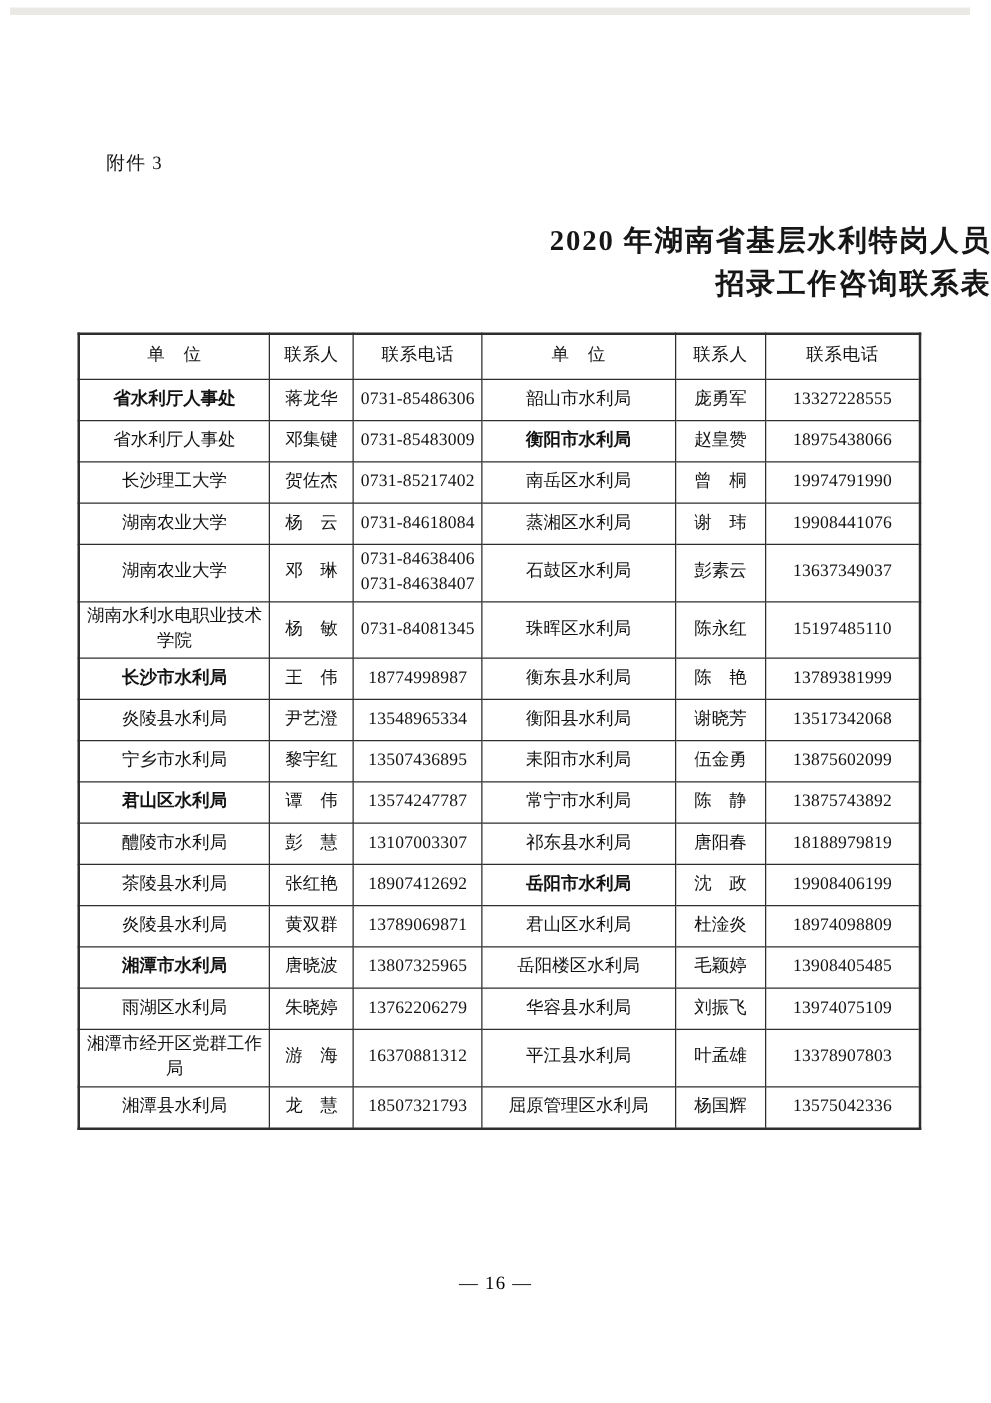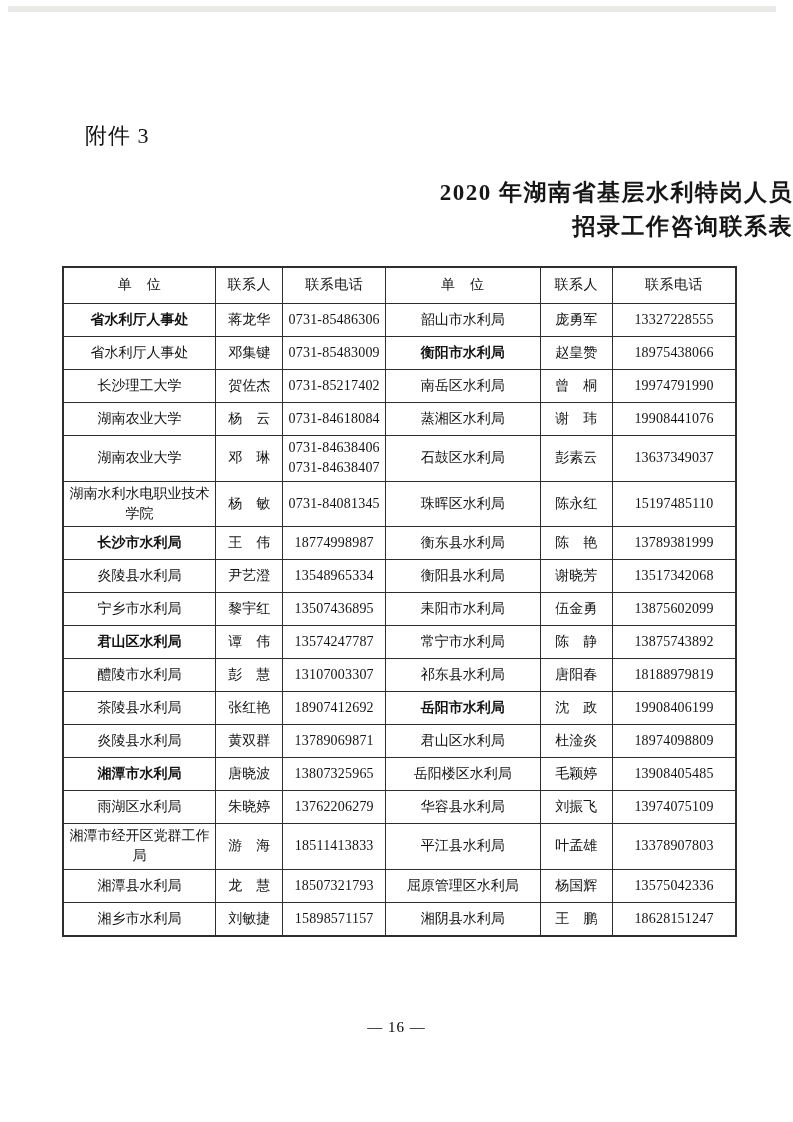--- a/index.html
+++ b/index.html
@@ -20,21 +20,21 @@
     top: 6px;
     left: 8px;
     width: 768px;
     height: 6px;
     background: #eae9e6;
   }
   .attachment {
     position: absolute;
     top: 121px;
     left: 85px;
-    font-size: 22px;
+    font-size: 15px;
     letter-spacing: 1px;
     color: #141414;
   }
   .doc-title {
     position: absolute;
     top: 176px;
     left: 0;
     width: 793px;
     margin: 0;
     text-align: right;
@@ -229,37 +229,29 @@
         <td class="c1 unit">雨湖区水利局</td>
         <td class="c2 contact-name">朱晓婷</td>
         <td class="c3 phone">13762206279</td>
         <td class="c4 unit">华容县水利局</td>
         <td class="c5 contact-name">刘振飞</td>
         <td class="c6 phone">13974075109</td>
       </tr>
       <tr>
         <td class="c1 unit">湘潭市经开区党群工作局</td>
         <td class="c2 contact-name">游　海</td>
-        <td class="c3 phone">18511413833</td>
+        <td class="c3 phone">16370881312</td>
         <td class="c4 unit">平江县水利局</td>
         <td class="c5 contact-name">叶孟雄</td>
         <td class="c6 phone">13378907803</td>
       </tr>
       <tr>
         <td class="c1 unit">湘潭县水利局</td>
         <td class="c2 contact-name">龙　慧</td>
         <td class="c3 phone">18507321793</td>
         <td class="c4 unit">屈原管理区水利局</td>
         <td class="c5 contact-name">杨国辉</td>
         <td class="c6 phone">13575042336</td>
       </tr>
-      <tr>
-        <td class="c1 unit">湘乡市水利局</td>
-        <td class="c2 contact-name">刘敏捷</td>
-        <td class="c3 phone">15898571157</td>
-        <td class="c4 unit">湘阴县水利局</td>
-        <td class="c5 contact-name">王　鹏</td>
-        <td class="c6 phone">18628151247</td>
-      </tr>
     </tbody>
 </table>
 
 <div class="footer">— 16 —</div>
 
 </body></html>

